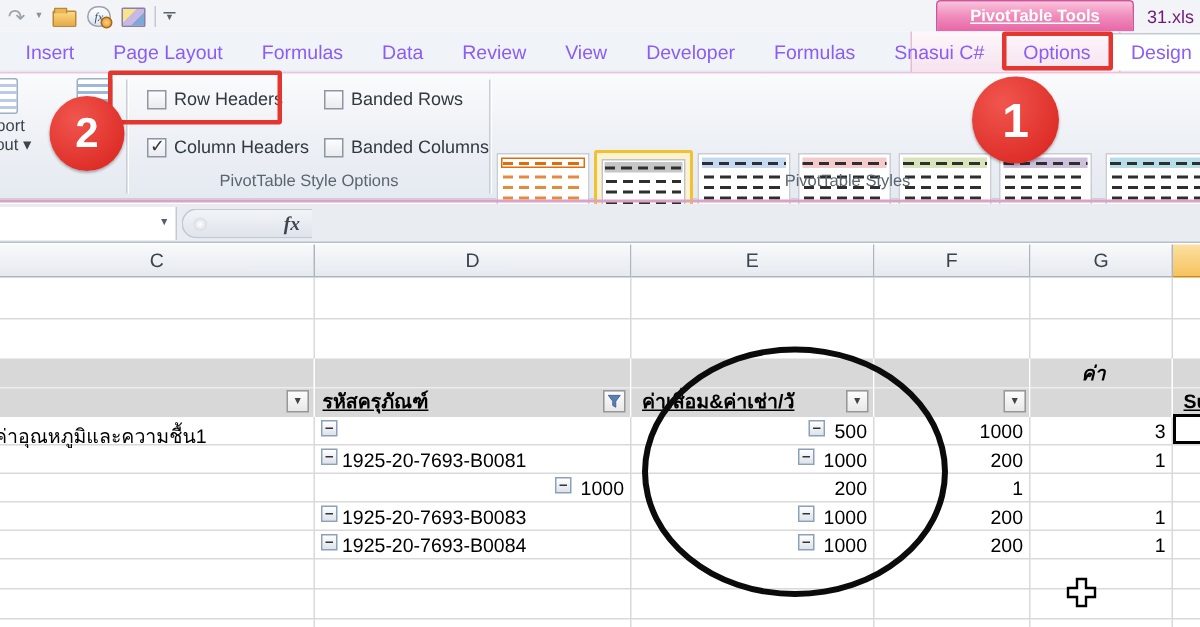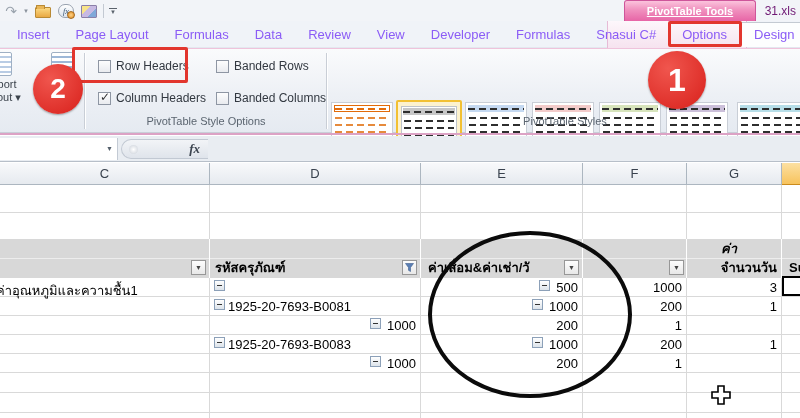--- a/index.html
+++ b/index.html
@@ -74,21 +74,21 @@
   .colstrip { position:absolute; left:0; top:0; width:800px; height:22px; display:grid; grid-template-columns:210px 211px 162px 104px 95px 18px; }
   .colhead { background:linear-gradient(#F8F9FB,#E6EAEF); border-right:1px solid #ACB6C0; border-bottom:1px solid #ACB6C0; color:#39424E; font-size:13px; display:flex; align-items:center; justify-content:center; }
   .colhead.selcol { background:linear-gradient(#FCE0A2,#F7C35D); border-right:none; border-bottom:1px solid #CB8B1D; }
   .vline { position:absolute; top:22px; bottom:0; width:1px; background:#D9D9D9; }
   .hline { position:absolute; left:0; width:800px; height:1px; background:#D9D9D9; }
 
   .pband { position:absolute; left:0; top:76px; width:800px; height:39px; display:grid; grid-template-columns:210px 211px 162px 104px 95px 18px; }
   .pcell { background:#D8D8D8; border-right:1px solid #FFF; position:relative; font-weight:bold; font-size:13px; color:#000; }
   .pband:after { content:""; position:absolute; left:0; top:19px; width:800px; height:1px; background:rgba(255,255,255,.55); }
   .pl1 { position:absolute; left:0; right:0; top:0; height:19px; line-height:19px;font-style:italic; }
-  .pl2 { position:absolute; left:0; right:0; top:19px; height:20px; line-height:20px; white-space:nowrap; overflow:hidden; }
+  .pl2 { position:absolute; left:0; right:0; top:19px; height:20px; line-height:20px; white-space:nowrap; overflow:hidden;text-decoration:underline; }
   .ddbtn { position:absolute; top:2px; width:15px; height:15px; background:linear-gradient(#FDFDFD,#E8E8E8); border:1px solid #979797; display:flex; align-items:center; justify-content:center; z-index:3; }
   .ddbtn .g { font-size:7px; color:#444; line-height:7px; }
 
   .grow { position:absolute; left:0; width:800px; height:19px; display:grid; grid-template-columns:210px 211px 162px 104px 95px 18px; border-bottom:1px solid #D9D9D9; font-size:13px; color:#000; }
   .gcell { position:relative; white-space:nowrap; padding-top:2px; }
   .num { text-align:right; padding-right:5px; }
   .collapse { display:inline-block; width:11px; height:11px; border:1px solid #8CA0B8; background:linear-gradient(#FFF,#DCE3EA); vertical-align:1px; margin-right:3px; position:relative; }
   .collapse:after { content:""; position:absolute; left:2px; top:4px; width:5px; height:1px; background:#333; }
   .ecol { display:flex; justify-content:flex-end; align-items:flex-start; gap:3px; padding-right:5px; }
   .bold { font-weight:bold; }
@@ -298,21 +298,20 @@
             <span class="g">▼</span>
           </span>
       </div>
       <div class="pcell">
         <span class="ddbtn" style="right:2px; top:21px;">
             <span class="g">▼</span>
           </span>
       </div>
       <div class="pcell">
         <div class="pl1" style="text-align:right; padding-right:44px;">ค่า</div>
-        <div class="pl2" style="text-align:right; padding-right:4px;">จำนวนวัน</div>
       </div>
       <div class="pcell" style="border-right:none;">
         <div class="pl2" style="padding-left:7px;">Su</div>
       </div>
     </div>
 
     <div class="grow" style="top:115px;">
       <div class="gcell spill">ค่าอุณหภูมิและความชื้น1</div>
       <div class="gcell" style="padding-left:4px;"><span class="collapse"></span></div>
       <div class="gcell ecol">
@@ -350,20 +349,21 @@
       <div class="gcell ecol">
           <span class="collapse"></span>
           <span>1000</span>
         </div>
       <div class="gcell num">200</div>
       <div class="gcell num">1</div>
       <div class="gcell"></div>
     </div>
     <div class="grow" style="top:191px;">
       <div class="gcell"></div>
+      <div class="gcell" style="padding-left:4px;"><span class="collapse"></span><span>1925-20-7693-B0084</span></div>
       <div class="gcell ecol">
           <span class="collapse"></span>
           <span>1000</span>
         </div>
       <div class="gcell num">200</div>
       <div class="gcell num">1</div>
       <div class="gcell"></div>
     </div>
 
     <div class="activecell"></div>

